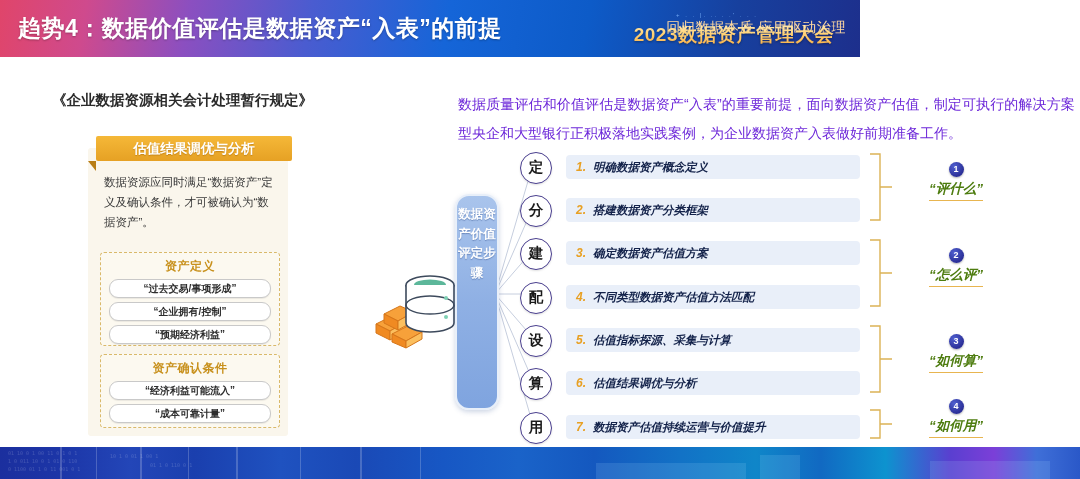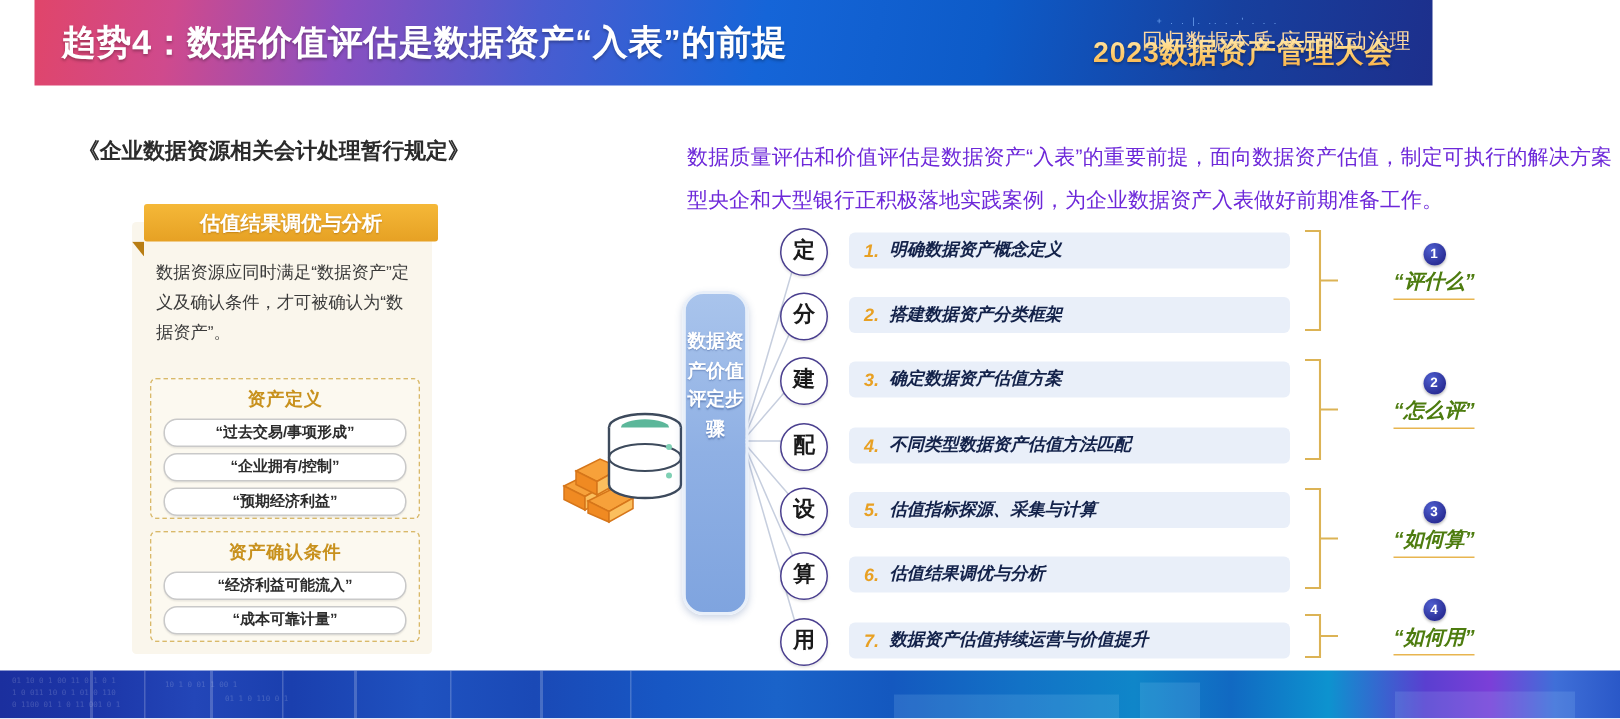--- a/index.html
+++ b/index.html
@@ -5,23 +5,22 @@
   html,body{margin:0;padding:0;}
   body{
     width:1080px;height:479px;overflow:hidden;
     font-family:"Liberation Sans","DejaVu Sans",sans-serif;
     background:#ffffff;position:relative;
   }
   .slide{position:absolute;inset:0;background:#fff;overflow:hidden;}
 
   
   .header{
-    position:absolute;left:0;top:0;width:932px;height:57px;
+    position:absolute;left:0;top:0;width:860px;height:57px;
     background:linear-gradient(100deg,#e0456a 0%,#cf4a8d 10%,#8b4fc0 22%,#4a5cd0 36%,#1565d8 52%,#0d5bc8 68%,#17409e 85%,#1d2f8c 100%);
-    margin-left:23px;
   }
   .header-title{
     position:absolute;left:18px;top:13px;
     font-size:23px;font-weight:bold;color:#ffffff;
     letter-spacing:.5px;white-space:nowrap;
     text-shadow:0 1px 2px rgba(0,0,0,.28);
   }
   .logo-block{position:absolute;right:10px;top:4px;width:178px;height:48px;}
   .logo-deco{
     position:absolute;left:4px;top:8px;font-size:6px;color:#7fb6ff;
@@ -96,21 +95,21 @@
   .db-art{position:absolute;left:372px;top:268px;width:86px;height:82px;}
 
   
   .vlabel{
     position:absolute;left:455px;top:194px;width:40px;height:212px;
     background:linear-gradient(180deg,#a9c4ec 0%,#8fb0e4 50%,#7fa4df 100%);
     border:2px solid #e8eff9;border-radius:14px;
     box-shadow:0 2px 5px rgba(60,90,150,.25);
   }
   .vlabel span{
-    display:block;width:100%;text-align:center;padding-top:22px;
+    display:block;width:100%;text-align:center;padding-top:9px;
     font-size:12.5px;font-weight:bold;line-height:19.5px;color:#ffffff;
     text-shadow:0 1px 1px rgba(60,90,150,.5);
     writing-mode:horizontal-tb;
   }
 
   
   .fan{position:absolute;left:495px;top:148px;width:40px;height:292px;}
 
   
   .steps{position:absolute;left:520px;top:152px;width:340px;height:288px;}

